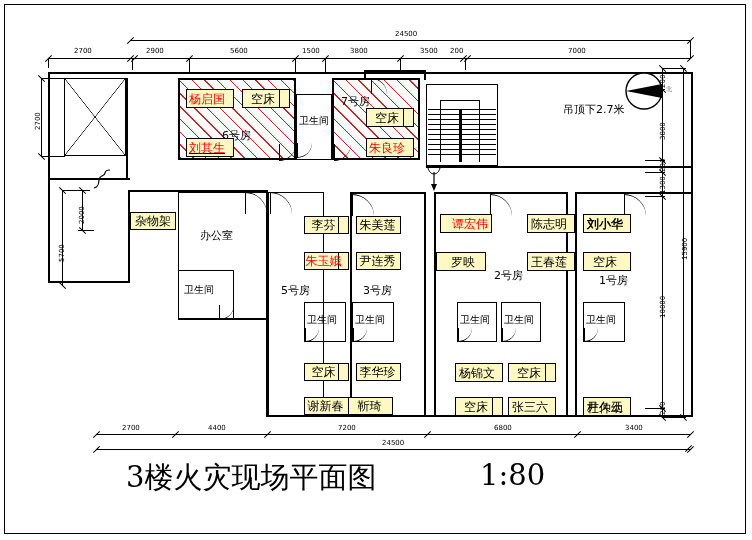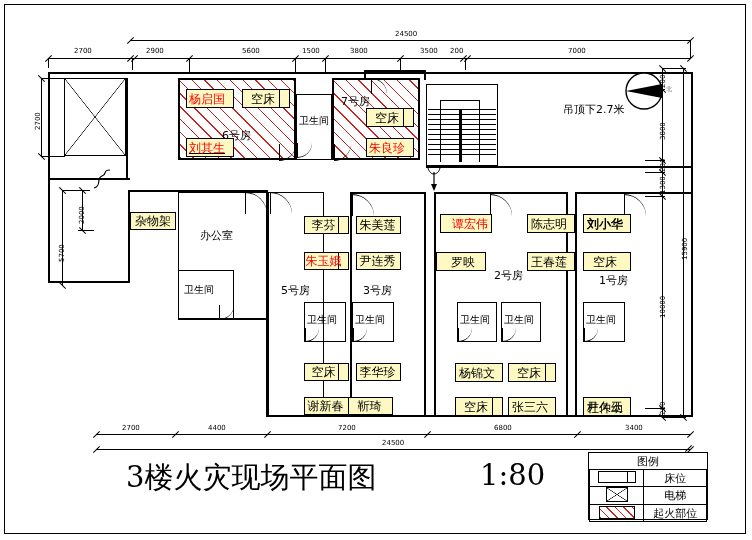--- a/index.html
+++ b/index.html
@@ -80,21 +80,21 @@
     <div class="tick" style="left:189px;top:54px;"></div>
     <div class="tick" style="left:295px;top:54px;"></div>
     <div class="tick" style="left:325px;top:54px;"></div>
     <div class="tick" style="left:400px;top:54px;"></div>
     <div class="tick" style="left:463px;top:54px;"></div>
     <div class="tick" style="left:467px;top:54px;"></div>
     <div class="tick" style="left:690px;top:54px;"></div>
 
     <div class="dimtxt" style="left:74px;top:47px;">2700</div>
     <div class="dimtxt" style="left:146px;top:47px;">2900</div>
-    <div class="dimtxt" style="left:230px;top:47px;margin-left:12px;">5600</div>
+    <div class="dimtxt" style="left:230px;top:47px;">5600</div>
     <div class="dimtxt" style="left:302px;top:47px;">1500</div>
     <div class="dimtxt" style="left:350px;top:47px;">3800</div>
     <div class="dimtxt" style="left:420px;top:47px;">3500</div>
     <div class="dimtxt" style="left:450px;top:47px;">200</div>
     <div class="dimtxt" style="left:568px;top:47px;">7000</div>
 
     <div class="ext" style="left:48px;top:58px;height:10px;"></div>
     <div class="ext" style="left:132px;top:58px;height:12px;"></div>
     <div class="ext" style="left:189px;top:58px;height:16px;"></div>
     <div class="ext" style="left:295px;top:58px;height:16px;"></div>
@@ -386,35 +386,14 @@
 
     <div class="dimline hline" style="left:96px;top:449px;width:594px;"></div>
     <div class="tick" style="left:96px;top:445px;"></div>
     <div class="tick" style="left:690px;top:445px;"></div>
     <div class="dimtxt" style="left:382px;top:439px;">24500</div>
   </div>
 
   <div id="title" style="left:126px;top:458px;">3楼火灾现场平面图</div>
   <div id="scale" style="left:480px;top:458px;">1:80</div>
 
-  <div id="legend" style="left:588px;top:452px;width:120px;height:68px;">
-    <table>
-      <tbody>
-          <tr>
-            <td class="hdr" colspan="2" style="font-size:11px;">图例</td>
-          </tr>
-      <tr>
-        <td><span class="lg-bed"><i></i></span></td>
-        <td class="lgtxt">床位</td>
-      </tr>
-      <tr>
-        <td><span class="lg-elev"></span></td>
-        <td class="lgtxt">电梯</td>
-      </tr>
-      <tr>
-        <td><span class="lg-fire"></span></td>
-        <td class="lgtxt">起火部位</td>
-      </tr>
-    </tbody>
-      </table>
-  </div>
   <div class="tick" style="left:688px;top:444px;"></div>
 </div>
 
 </body></html>

